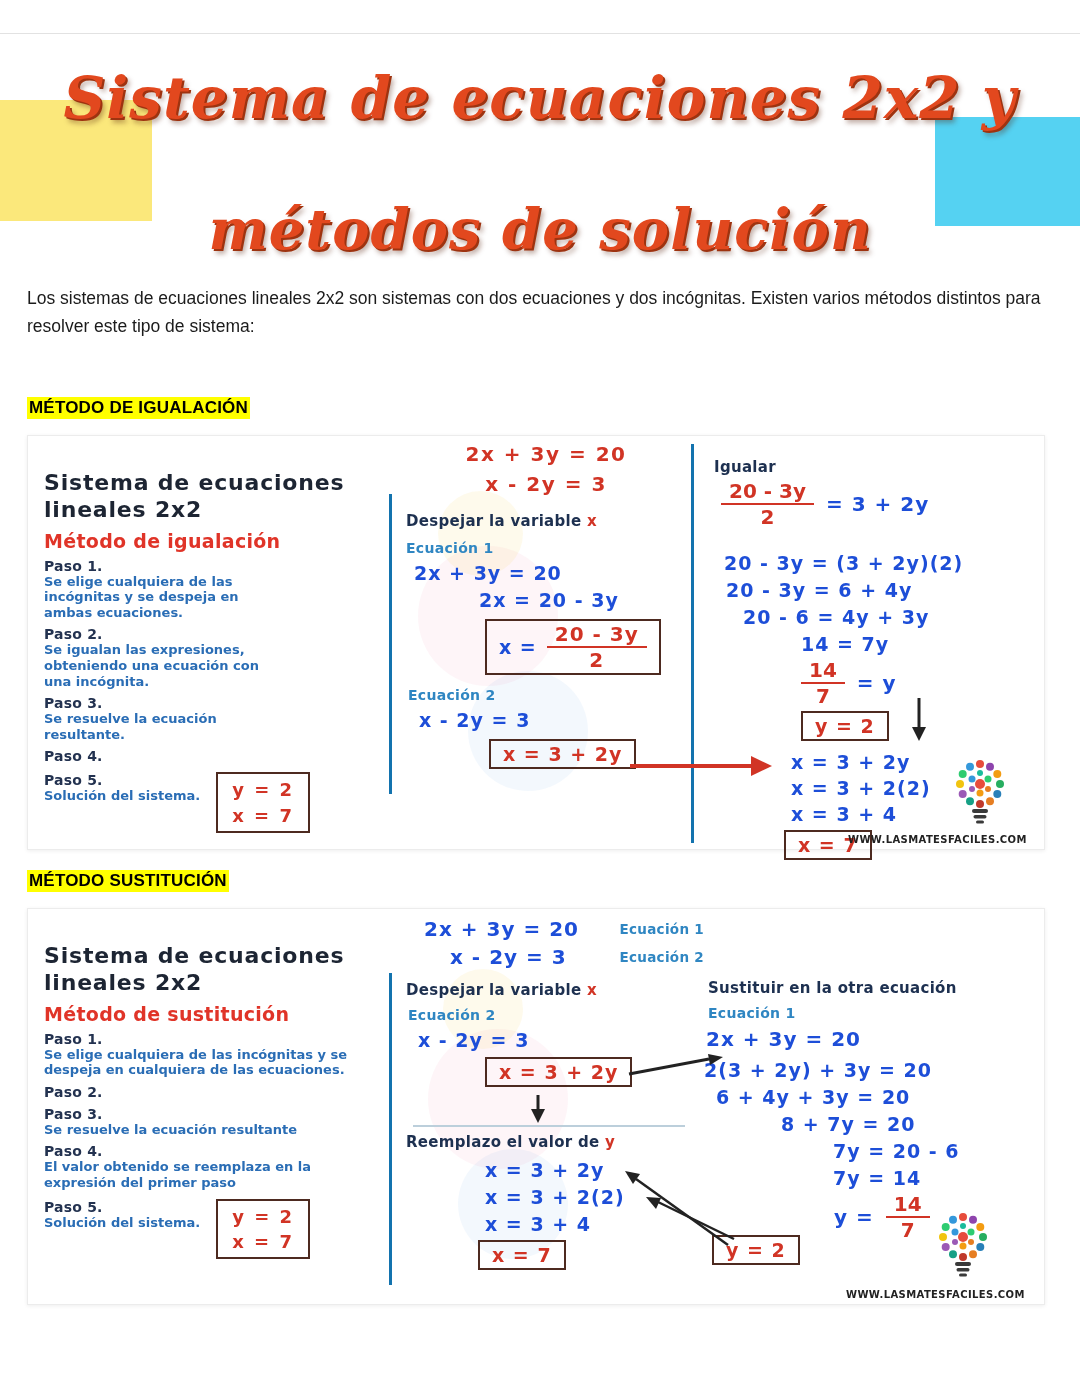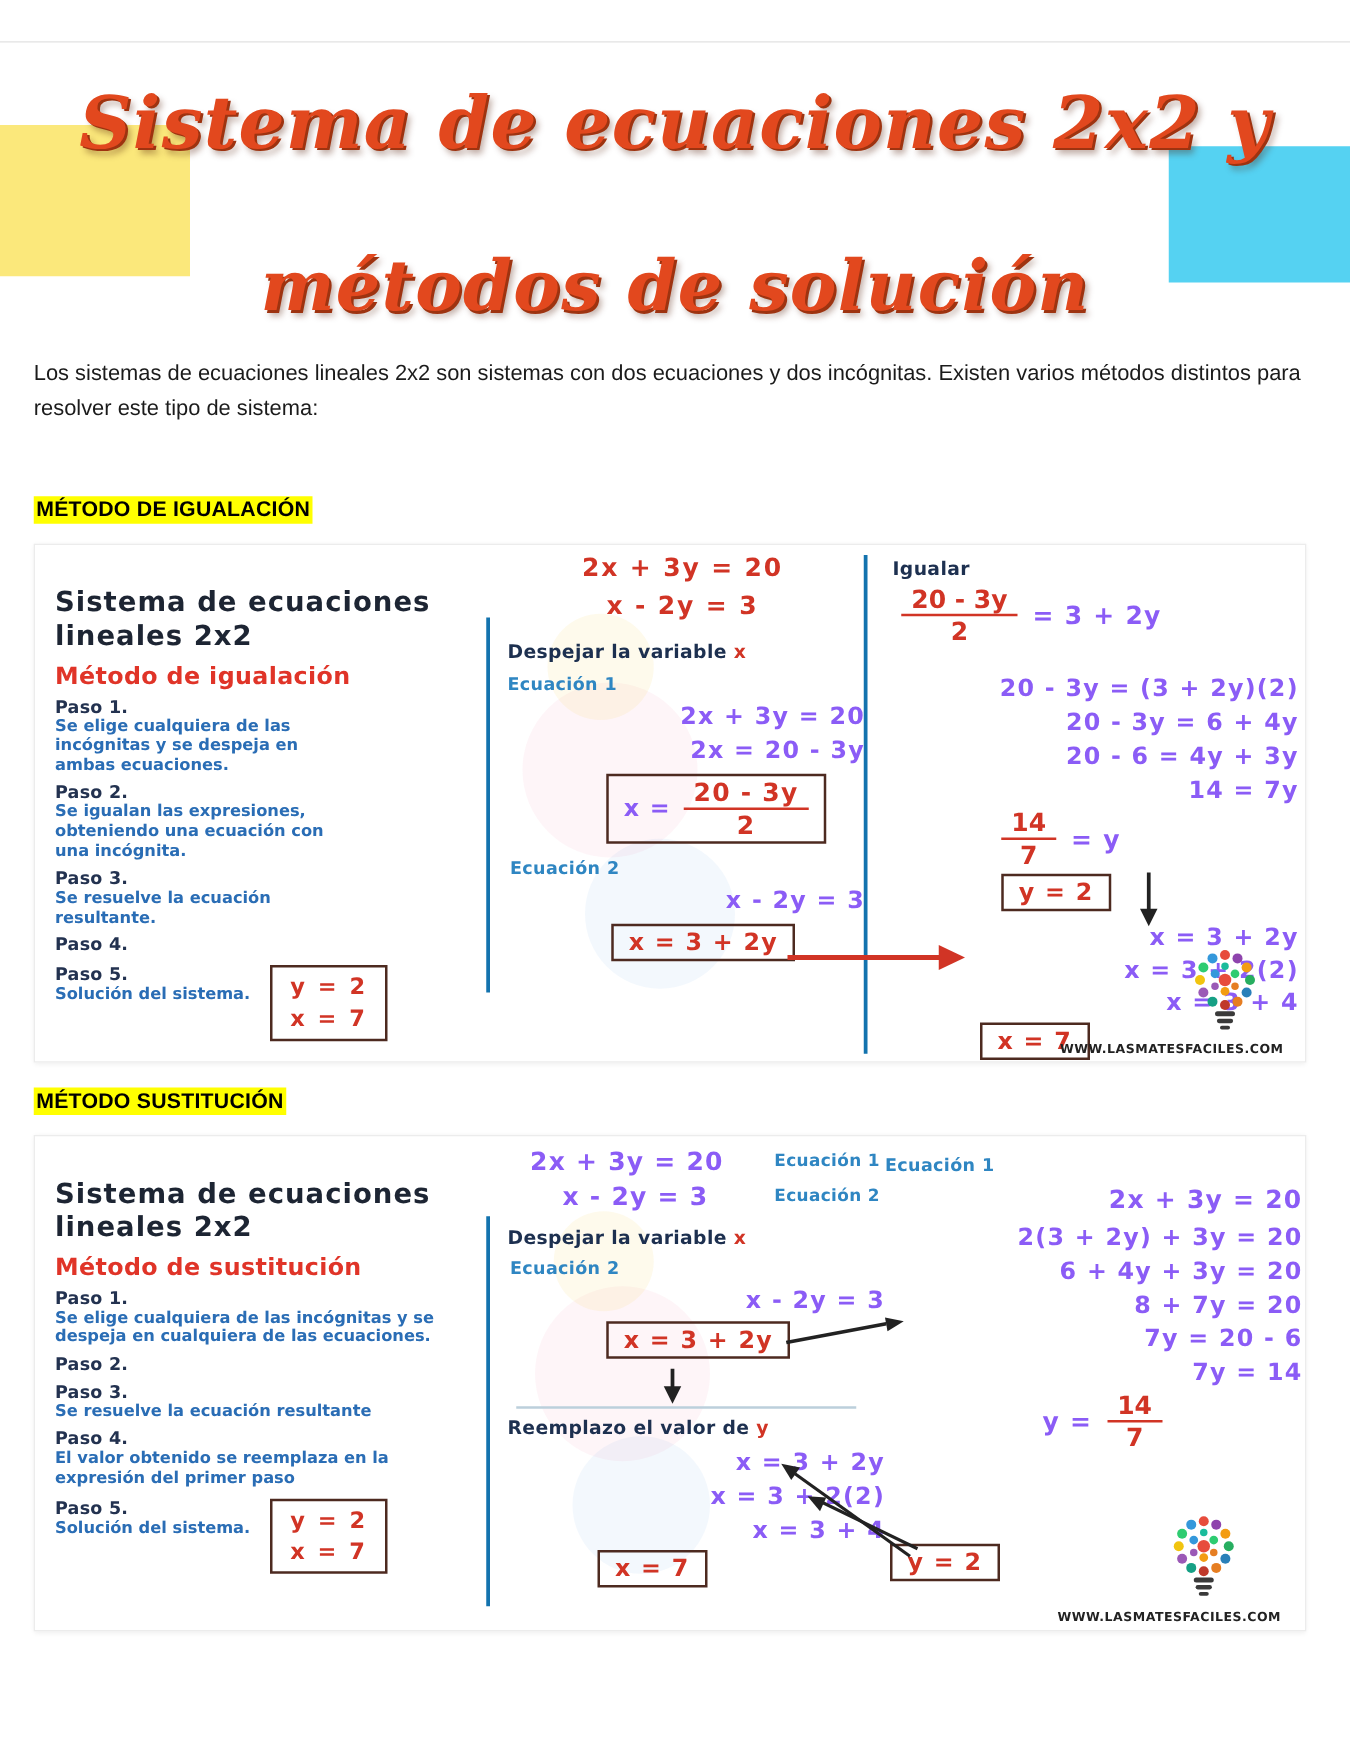--- a/index.html
+++ b/index.html
@@ -50,24 +50,24 @@
   .step-text { font-size:13px; font-weight:bold; color:#2a6db5; line-height:1.2; }
   .paso5-row { display:flex; align-items:flex-start; gap:16px; margin-top:8px; }
   .solution-box {
     border:2.5px solid #4d2a20; padding:3px 14px; font-size:18px; font-weight:bold;
     color:#d13425; line-height:1.4; letter-spacing:2px; white-space:nowrap;
   }
 
   .col-mid, .col-right { position:absolute; }
   .card1 .col-mid   { left:372px; top:6px;  width:292px; }
   .card2 .col-mid   { left:372px; top:8px;  width:308px; }
-  .card1 .col-right { left:676px; top:10px; width:335px; }
+  .card1 .col-right { left:676px; top:22px; width:335px; }
   .card2 .col-right { left:676px; top:8px;  width:338px; }
 
-  .eq { font-weight:bold; color:#8b5cf6; font-size:19px; letter-spacing:1px; white-space:nowrap;text-align:right; }
+  .eq { font-weight:bold; color:#1d4ed8; font-size:19px; letter-spacing:1px; white-space:nowrap; }
   .sys-eq { font-weight:bold; color:#d13425; font-size:20px; letter-spacing:1.5px; text-align:center; }
   .col-heading { font-size:15px; font-weight:bold; color:#1d3050; letter-spacing:.3px; }
   .ec-label { font-size:14px; font-weight:bold; color:#2f86c2; letter-spacing:.3px; }
   .red { color:#d13425; }
 
   .eq-box {
     display:inline-block; border:2.5px solid #4d2a20; padding:2px 12px;
     font-weight:bold; color:#d13425; font-size:19px; letter-spacing:1px; white-space:nowrap;
   }
   .frac-box { display:inline-flex; align-items:center; gap:10px; }
@@ -275,20 +275,21 @@
       <div class="eq" style="margin-top:6px;padding-left:18px">x - 2y = 3</div>
       <div class="eq-box" style="margin:6px 0 0 85px">x = 3 + 2y</div>
       <div class="col-heading" style="margin-top:46px;padding-left:6px"><span>Reemplazo el valor de</span> <span class="red">y</span></div>
       <div class="eq" style="margin-top:8px;padding-left:85px">x = 3 + 2y</div>
       <div class="eq" style="margin-top:5px;padding-left:85px">x = 3 + 2(2)</div>
       <div class="eq" style="margin-top:5px;padding-left:85px">x = 3 + 4</div>
       <div class="eq-box" style="margin:5px 0 0 78px">x = 7</div>
     </div>
 
     <div class="col-right">
+      <div class="col-heading" style="margin-top:62px;padding-left:4px">Sustituir en la otra ecuación</div>
       <div class="ec-label" style="margin-top:8px;padding-left:4px">Ecuación 1</div>
       <div class="eq" style="margin-top:6px;font-size:20px;padding-left:2px">2x + 3y = 20</div>
       <div class="eq" style="margin-top:8px">2(3 + 2y) + 3y = 20</div>
       <div class="eq" style="margin-top:5px;padding-left:12px">6 + 4y + 3y = 20</div>
       <div class="eq" style="margin-top:5px;padding-left:77px">8 + 7y = 20</div>
       <div class="eq" style="margin-top:5px;padding-left:129px">7y = 20 - 6</div>
       <div class="eq" style="margin-top:5px;padding-left:129px">7y = 14</div>
       <div class="frac-row" style="margin-top:4px;padding-left:130px">
         <span class="eq" style="font-size:20px">y =</span>
         <span class="frac" style="font-size:20px">

